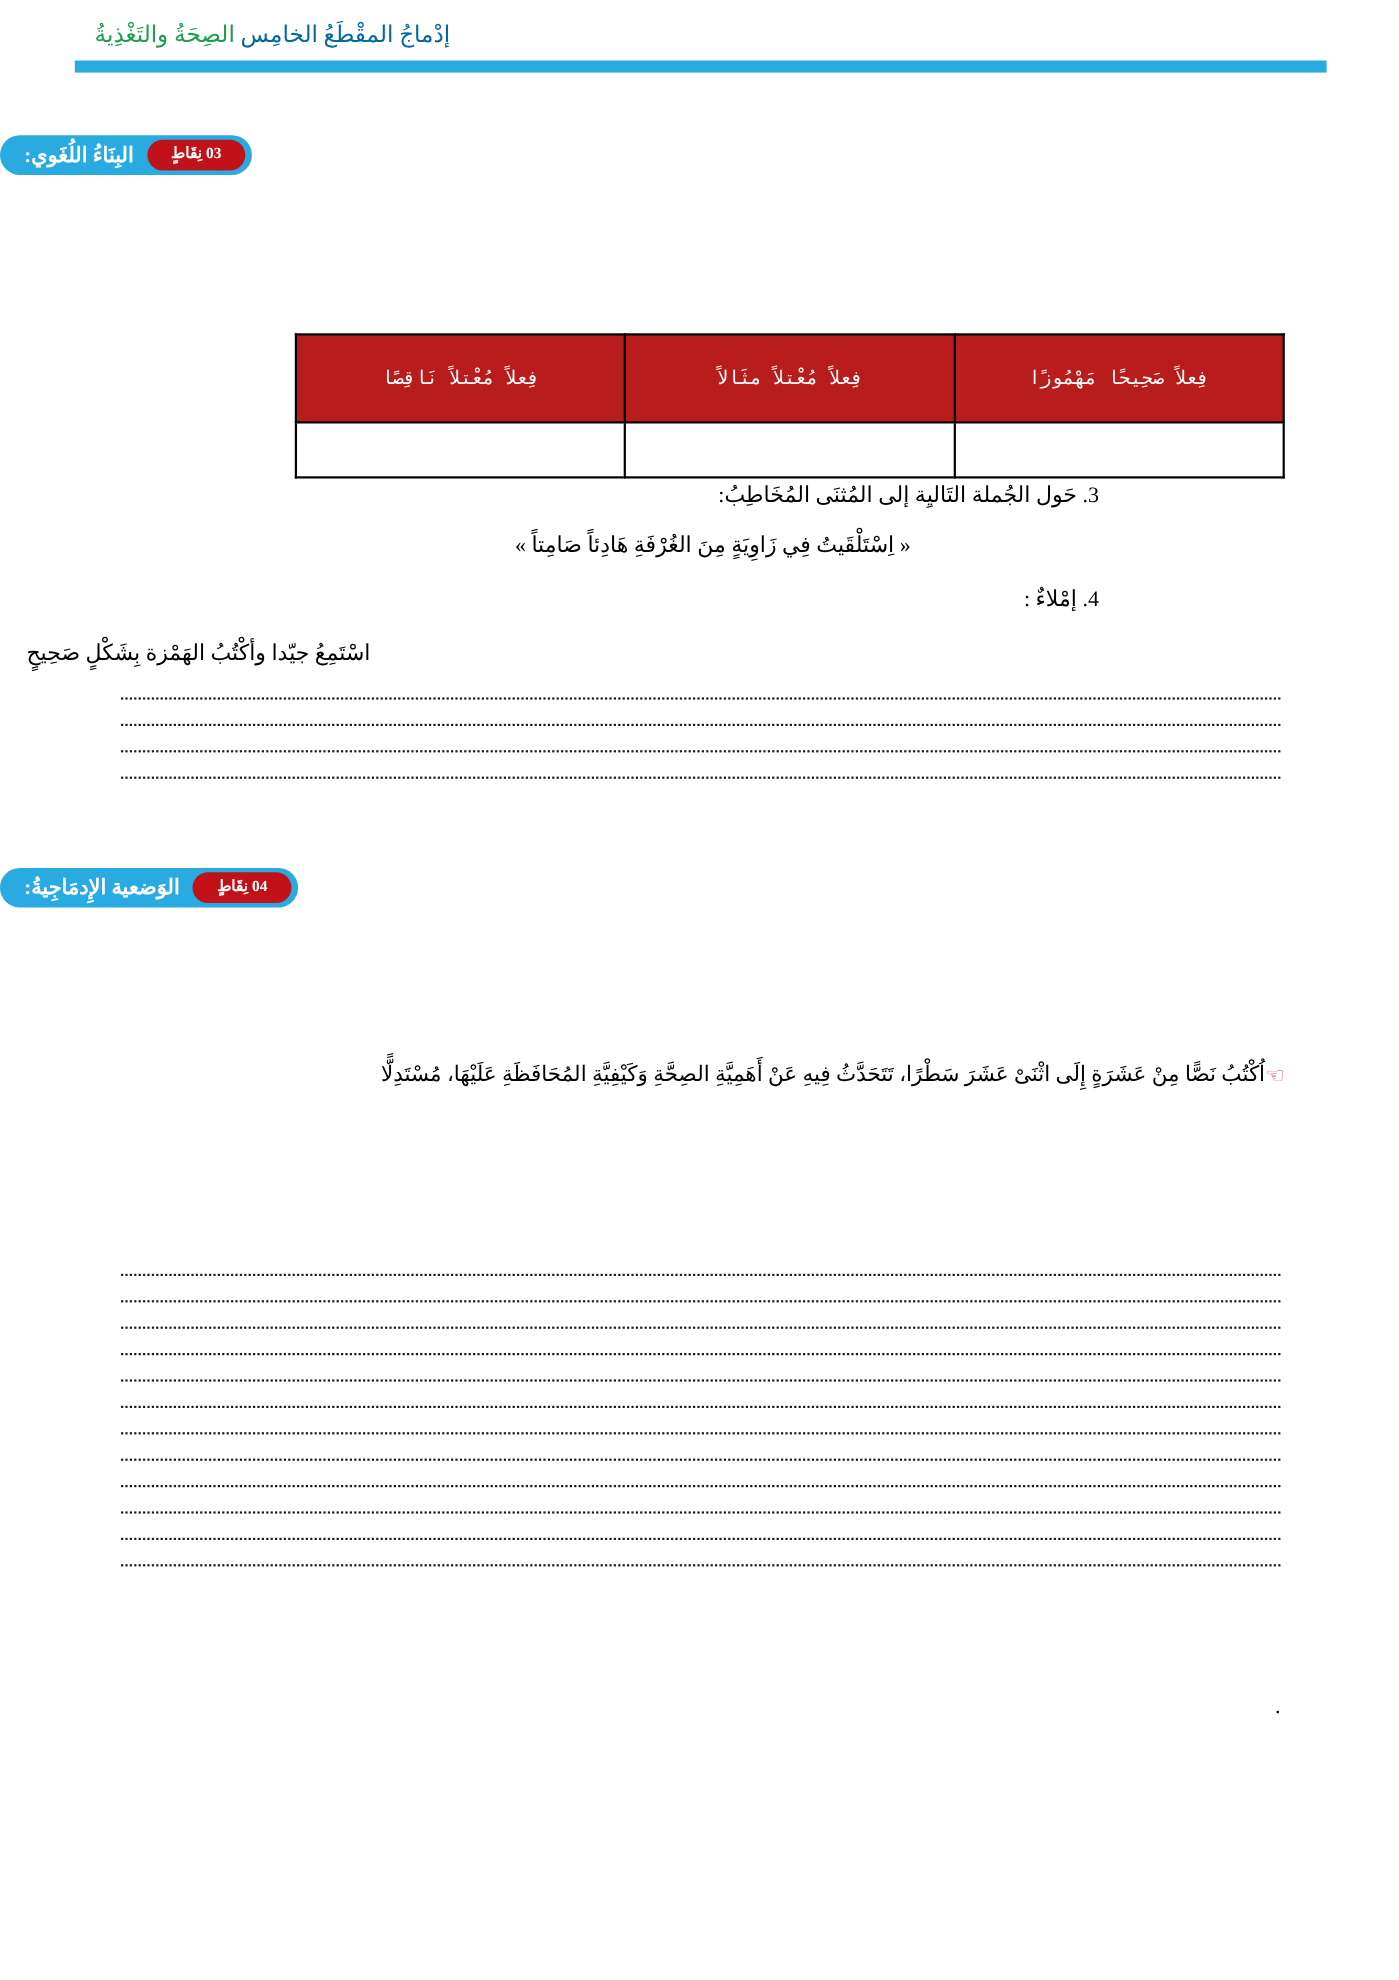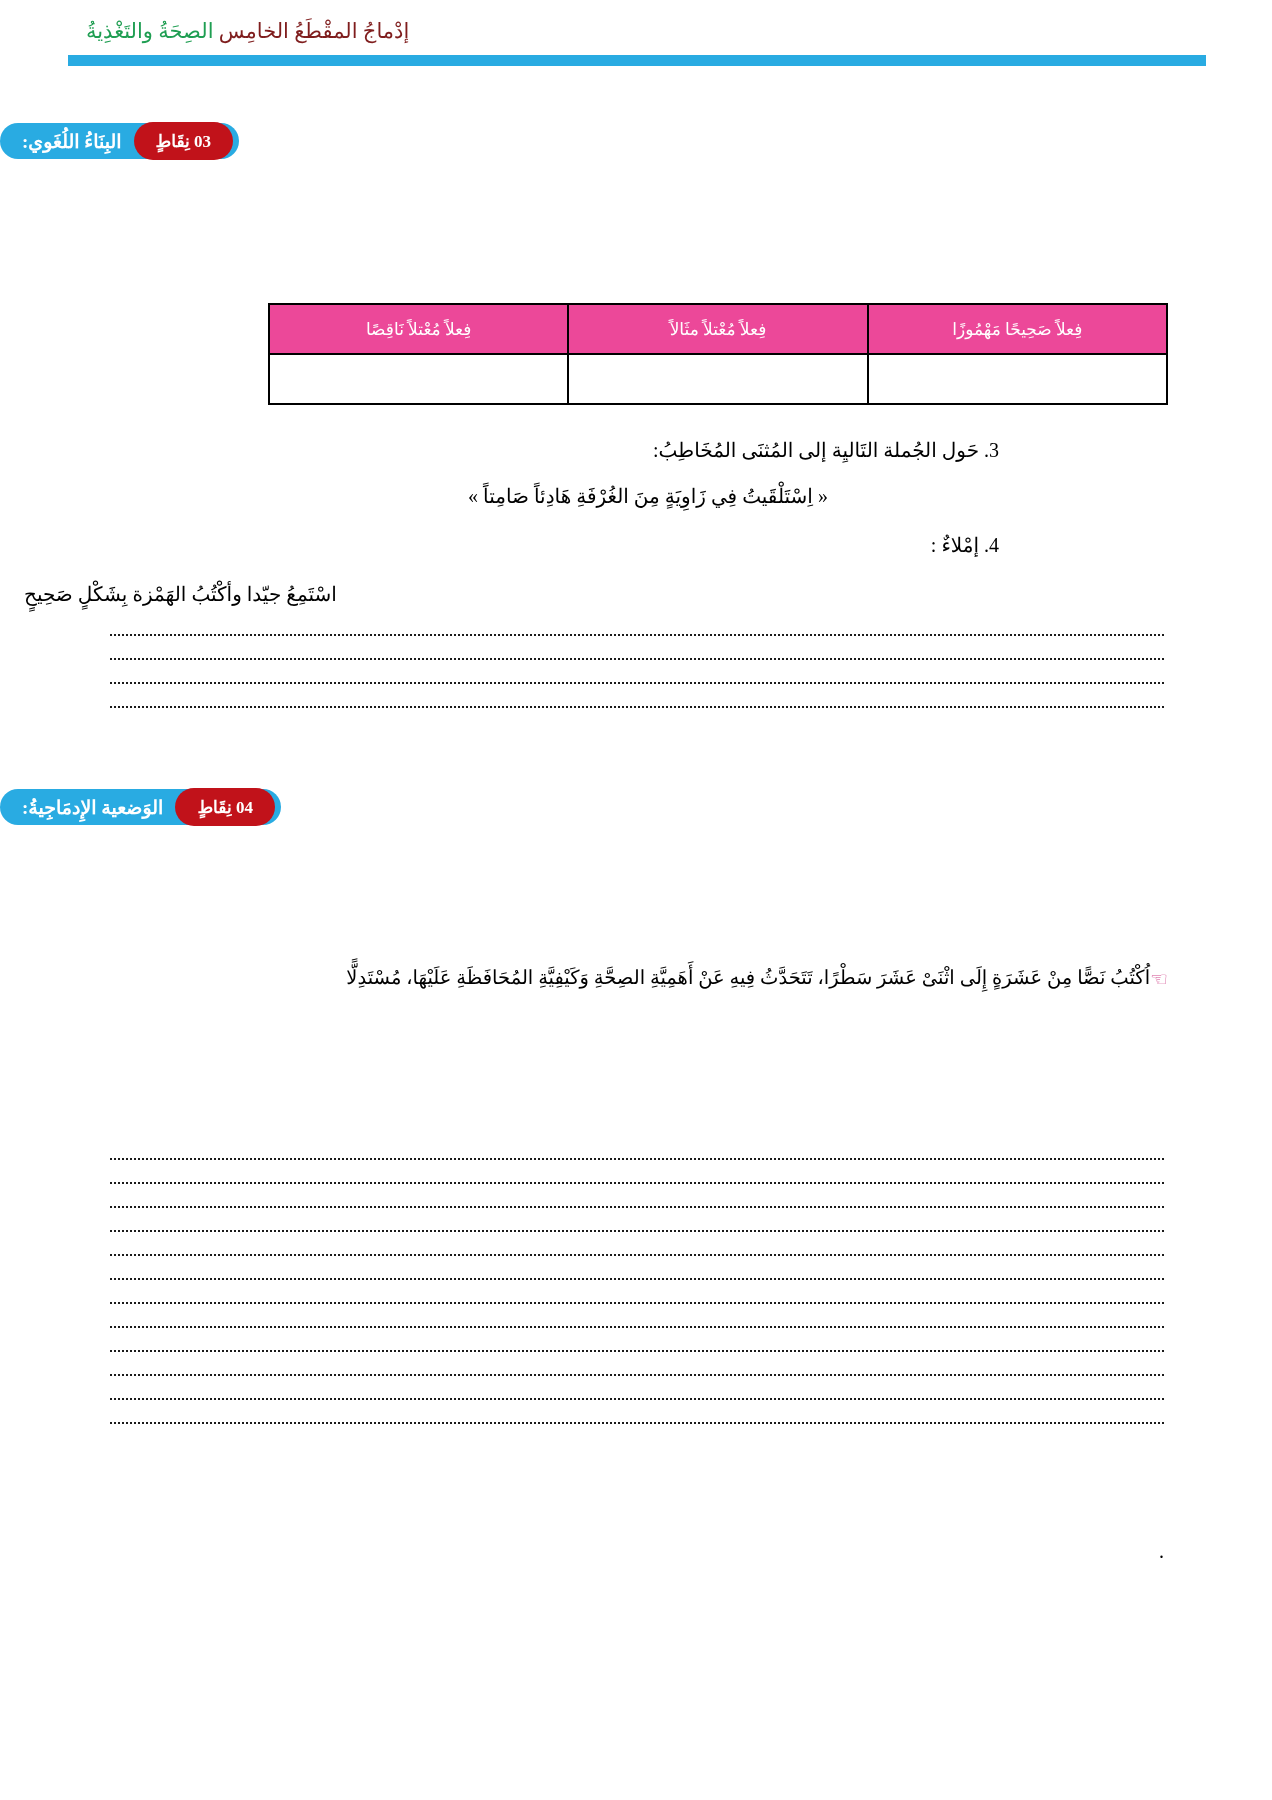--- a/index.html
+++ b/index.html
@@ -32,21 +32,21 @@
     text-align: left;
     direction: rtl;
   }
   .doc-header .title-line {
     display: inline-block;
     font-size: 21px;
     line-height: 1.3;
     white-space: nowrap;
     margin-right: auto;
   }
-  .header-black { color: #7f1d1d; }
+  .header-black { color: #0369a1; }
   .header-green { color: #1f9e52; margin-left: 46px; }
 
   .header-rule {
     position: absolute;
     top: 55px;
     left: 68px;
     width: 1138px;
     height: 11px;
     background: #29 abe2;
     background: #29abe2;
@@ -74,26 +74,26 @@
     position: relative;
   }
   .badge-blue .badge-label {
     padding: 0 12px 0 8px;
     line-height: 1;
   }
   .badge-red {
     background: #c1121a;
     color: #ffffff;
     border-radius: 20px;
-    height: 38px;
+    height: 28px;
     display: flex;
     align-items: center;
     justify-content: center;
     padding: 0 22px;
-    font-size: 17px;
+    font-size: 14px;
     font-weight: bold;
     white-space: nowrap;
     line-height: 1;
   }
 
   
   .q-list {
     position: absolute;
     direction: rtl;
     text-align: right;
@@ -114,29 +114,30 @@
   .green-text { color: #1f9e52; }
 
   
   .tbl {
     position: absolute;
     border-collapse: collapse;
     direction: rtl;
     table-layout: fixed;
   }
   .tbl th {
-    background: #ec4899;
+    background: #b91c1c;
     color: #ffffff;
     border: 2px solid #000000;
     font-size: 17px;
     font-weight: normal;
     height: 42px;
     text-align: center;
     vertical-align: middle;
-    padding: 3px 4px;
+    padding: 18px 4px;
+    font-family: Liberation Mono, monospace;
   }
   .tbl td {
     border: 2px solid #000000;
     height: 46px;
     background: #ffffff;
   }
 
   
   .para {
     position: absolute;

